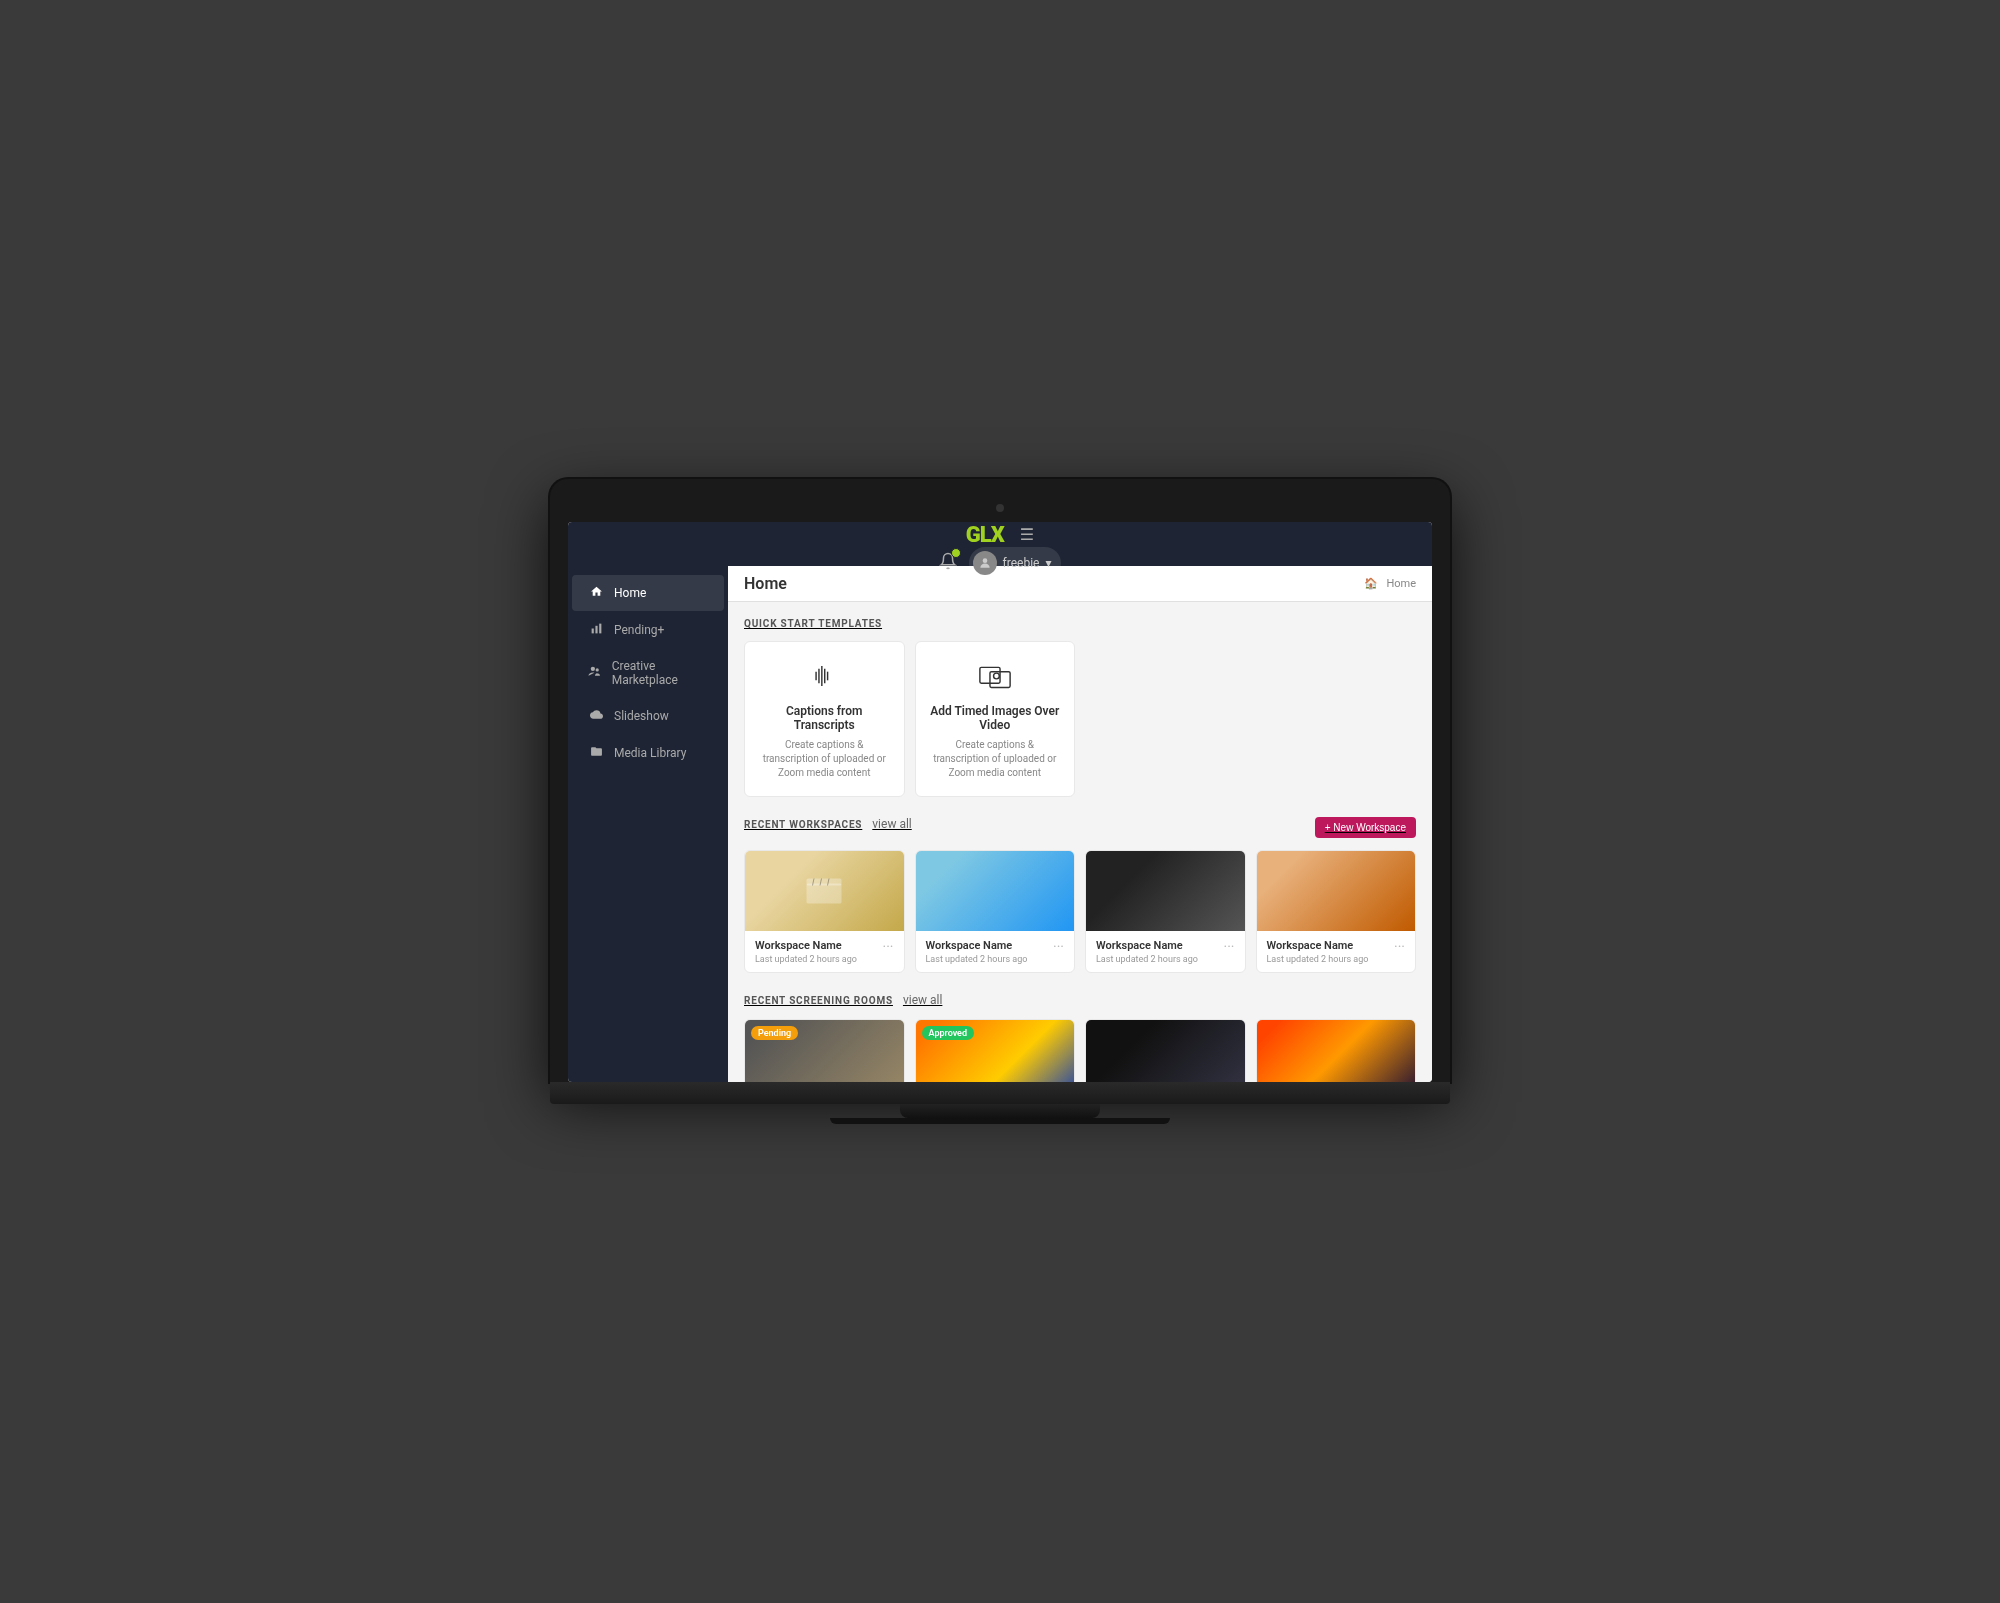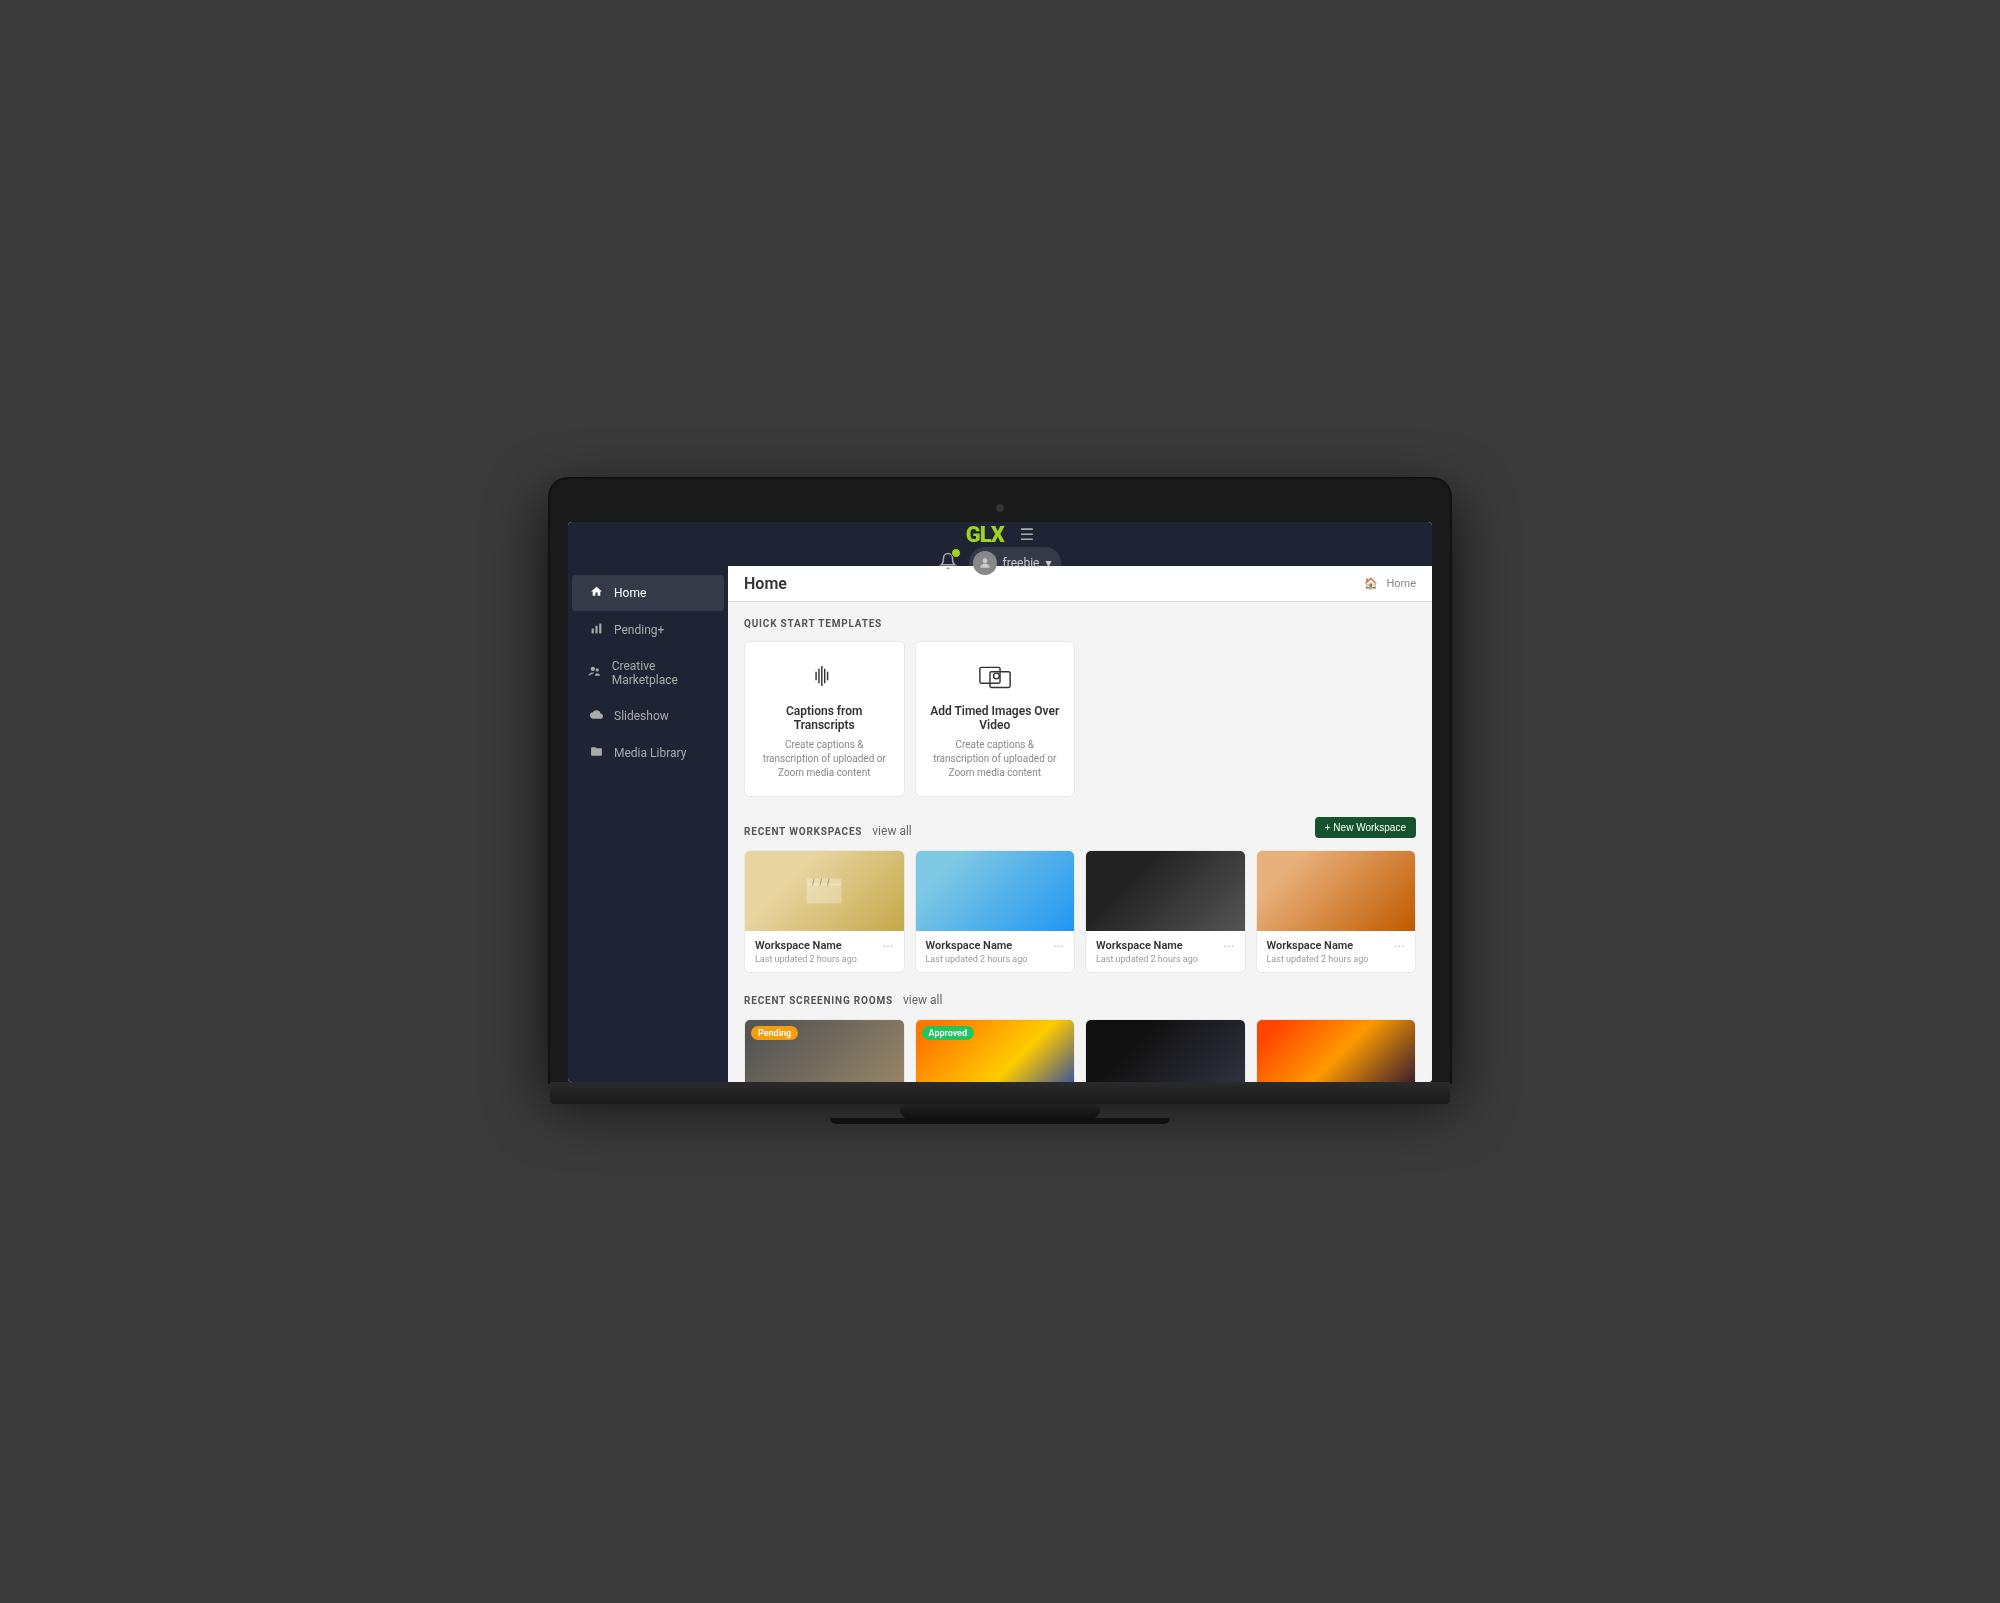--- a/index.html
+++ b/index.html
@@ -199,43 +199,44 @@
     .page-content {
       padding: 16px;
     }
 
     
     .section {
       margin-bottom: 20px;
     }
     .section-header {
       display: flex;
-      align-items: flex-end;
+      align-items: flex-start;
       justify-content: space-between;
       margin-bottom: 12px;
+      text-decoration: underline;
     }
     .section-title {
       font-size: 10px;
       font-weight: 700;
       color: #555;
       letter-spacing: 0.8px;
       text-transform: uppercase;
     }
     .section-link {
       font-size: 12px;
       color: #666;
       cursor: pointer;
       margin-left: 10px;
     }
     .section-header-left {
       display: flex;
       align-items: center;
     }
     .new-workspace-btn {
-      background: #14532d;
+      background: #be185d;
       color: white;
       font-size: 10px;
       padding: 5px 10px;
       border-radius: 4px;
       cursor: pointer;
       border: none;
     }
 
     
     .template-grid {

